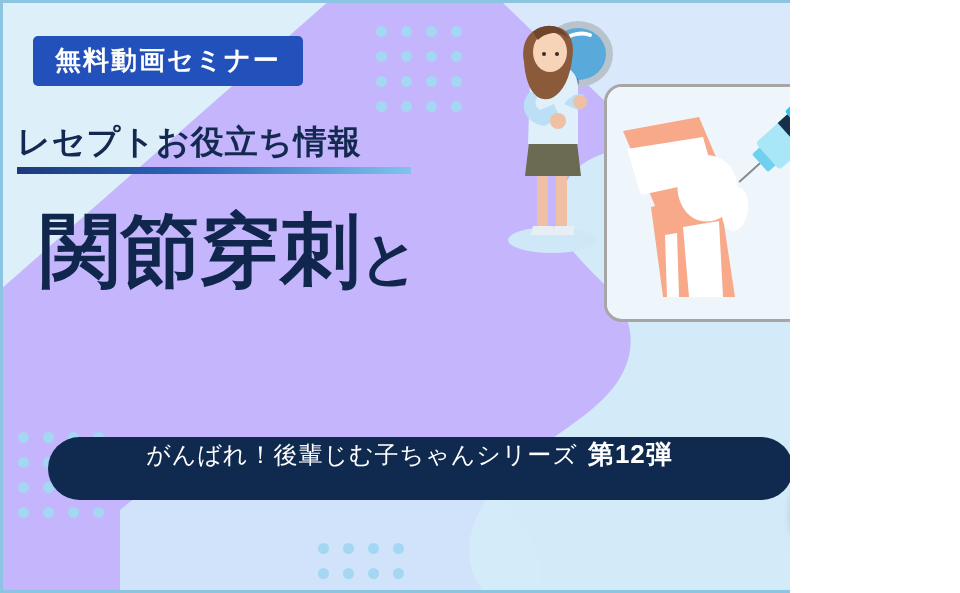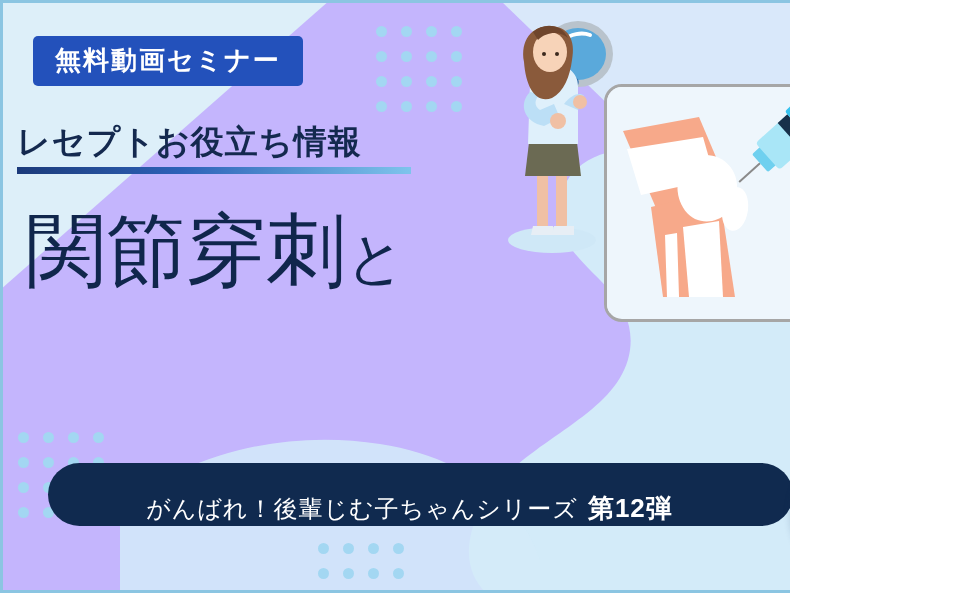--- a/index.html
+++ b/index.html
@@ -109,38 +109,38 @@
     white-space: nowrap;
   }
   .subtitle-rule {
     margin-top: 6px;
     width: 394px; height: 7px;
     background: linear-gradient(to right, #1b3a7a 0%, #2d62b8 42%, #7ec4ec 100%);
   }
 
   .main-title {
     position: absolute;
-    left: 26px; top: 200px;
+    left: 40px; top: 200px;
     color: #10264c;
     font-size: 80px;
-    font-weight: normal;
+    font-weight: bold;
     line-height: 1.28;
     letter-spacing: 0px;
     white-space: nowrap;
   }
   .main-title .tiny { font-size: 58px; }
 
   .series-bar {
     position: absolute;
-    left: 48px; top: 463px;
+    left: 48px; top: 437px;
     width: 745px; height: 63px;
     background: #102a4f;
     border-radius: 32px;
     display: flex;
-    align-items: flex-end;
+    align-items: flex-start;
     justify-content: center;
     color: #ffffff;
     box-sizing: border-box;
     padding-right: 22px;
   }
   .series-text {
     font-size: 24px;
     letter-spacing: 1px;
     white-space: nowrap;
   }

